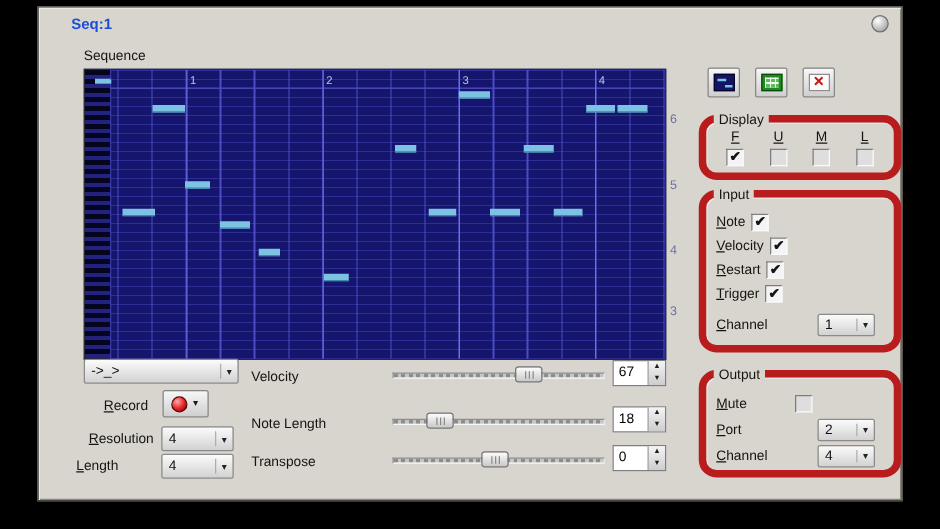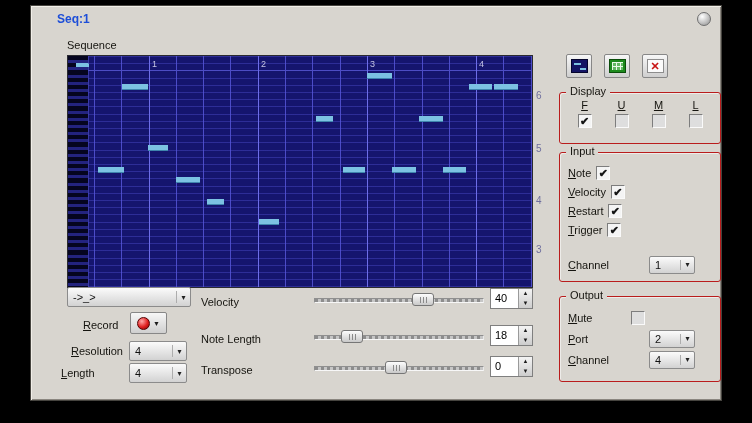--- a/index.html
+++ b/index.html
@@ -99,21 +99,21 @@
   .icon-matrix { width:17px; height:14px; background:#1d8a1d; border:1px solid #0a4d0a; position:relative; box-sizing:border-box; }
   .icon-matrix::before {
     content:""; position:absolute; left:2px; right:2px; top:2px; bottom:2px;
     background:
       repeating-linear-gradient(90deg, #eafaea 0 1px, transparent 1px 4px),
       repeating-linear-gradient(180deg, #eafaea 0 1px, #63b863 1px 4px);
   }
   .icon-x { width:17px; height:14px; background:#fbfbfb; border:1px solid #8d8d8d; box-sizing:border-box;
     color:#c81414; font-weight:bold; font-size:11px; line-height:12px; text-align:center; }
 
-  .group { position:absolute; border:1px solid #b91c1c; border-radius:3px; box-sizing:border-box;
+  .group { position:absolute; border:6px solid #b91c1c; border-radius:14px; box-sizing:border-box;
     box-shadow: inset 1px 1px 0 rgba(255,255,255,.55); }
   .group-legend { position:absolute; top:-8px; left:6px; background:#d8d5cf; padding:0 4px; font-size:11px; color:#15140f; }
   .gcontent { position:absolute; left:0; right:0; top:10px; }
 
   .cb {
     width:14px; height:14px; box-sizing:border-box; background:#dedede;
     border:1px solid; border-color:#7d7d7d #fafafa #fafafa #7d7d7d;
     font-size:11px; line-height:12px; text-align:center; color:#141414; font-weight:bold;
   }
   .cb.on { background:#f4f4f4; }
@@ -202,21 +202,21 @@
     <span class="csep"></span>
     <span class="carrow">▾</span>
   </div>
 
   <div class="lbl" style="left:170px; top:290px;">Velocity</div>
   <div class="slider" style="left:283px; top:287px; width:170px;">
     <div class="trough"></div>
     <div class="handle" style="left: 98px;"></div>
   </div>
   <div class="spin" style="left:459px; top:282px; width:43px; height:21px;">
-    <span class="sval">40</span>
+    <span class="sval">67</span>
     <span class="sbtns">
       <span>▲</span>
       <span>▼</span>
     </span>
   </div>
 
   <div class="lbl" style="left:170px; top:327px;">Note Length</div>
   <div class="slider" style="left:283px; top:324px; width:170px;">
     <div class="trough"></div>
     <div class="handle" style="left: 27px;"></div>

